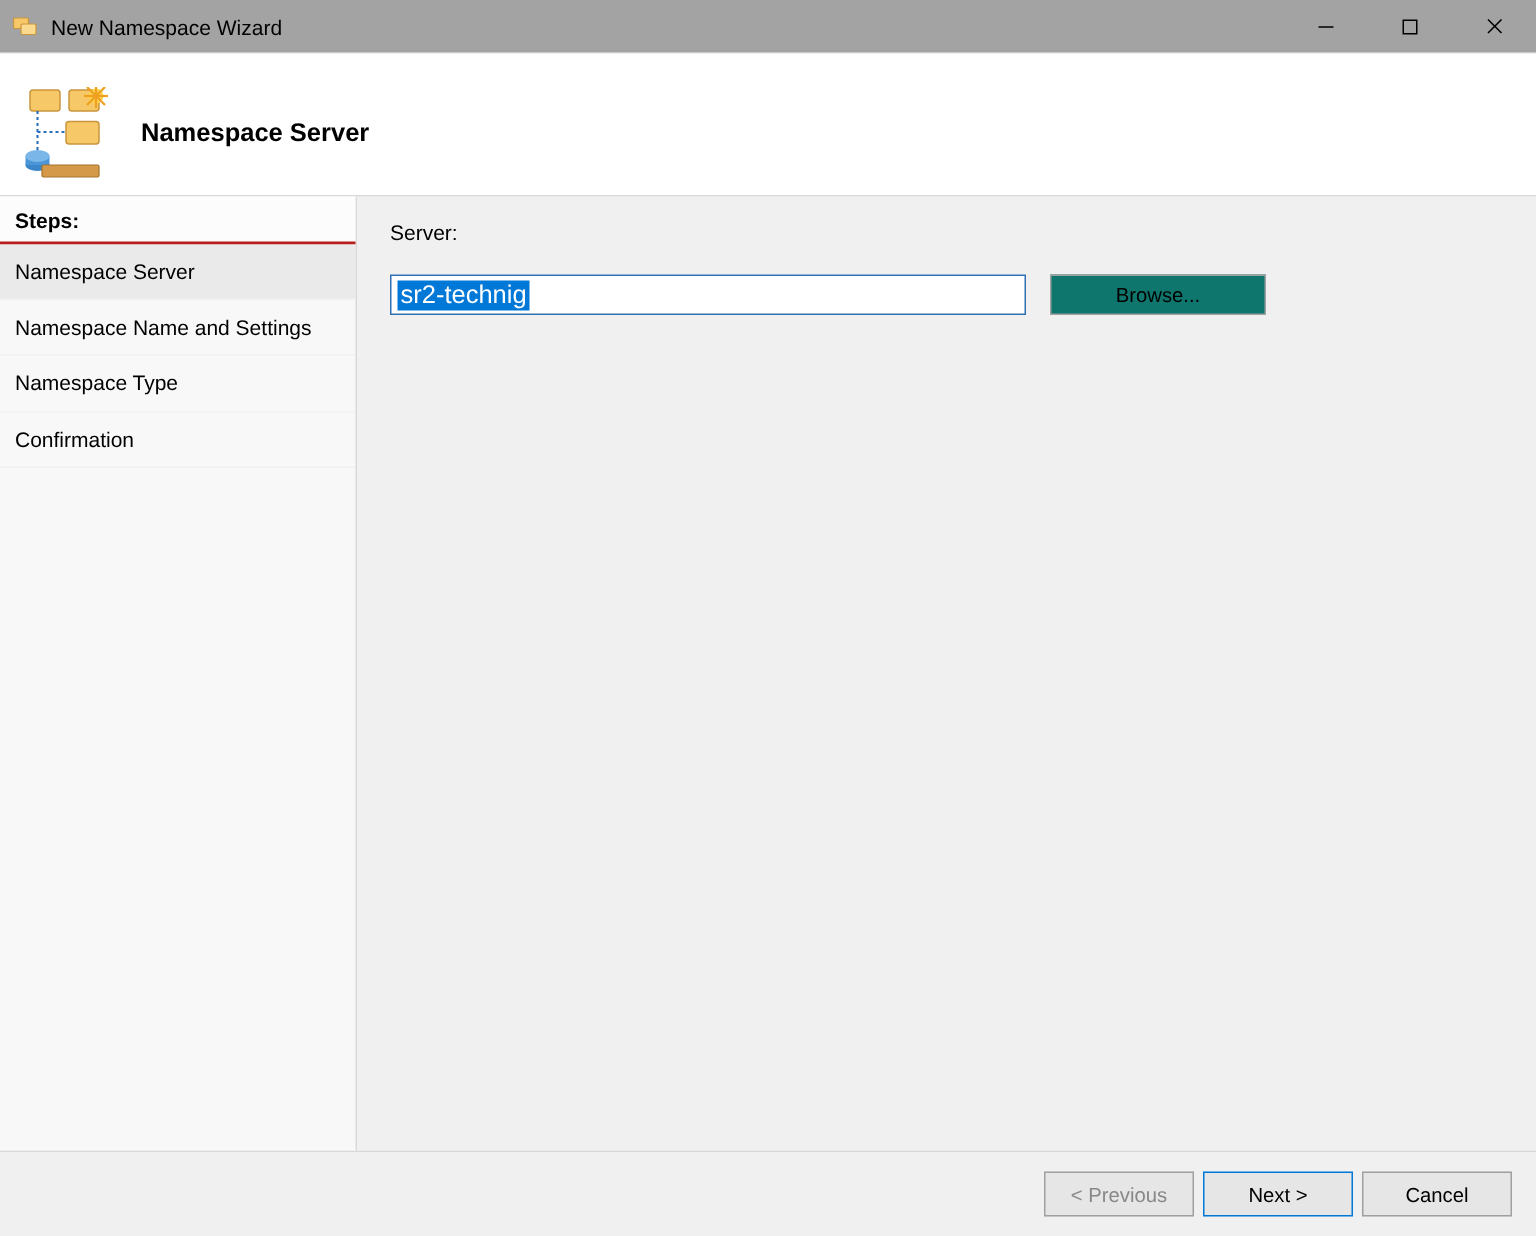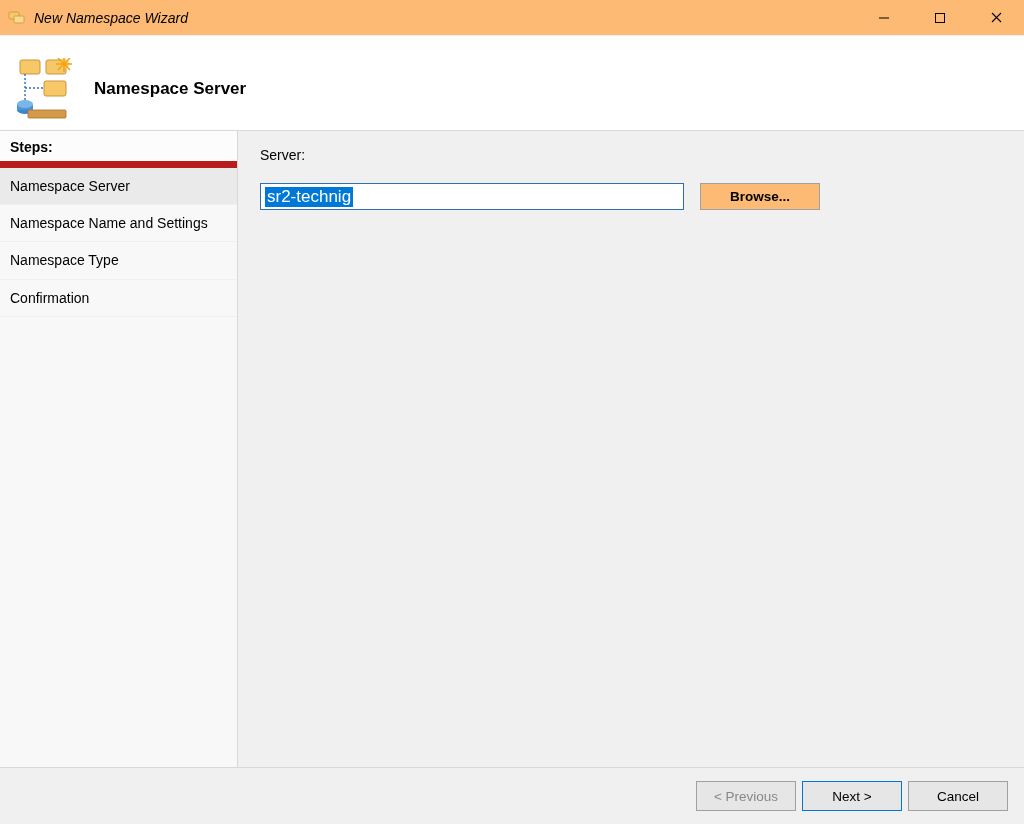--- a/index.html
+++ b/index.html
@@ -12,26 +12,25 @@
       font-size: 13px;
       background: #ffffff;
       width: 1024px;
       height: 824px;
       overflow: hidden;
       display: flex;
       flex-direction: column;
     }
     .titlebar {
       height: 36px;
-      background: #fdba74;
+      background: #a3a3a3;
       display: flex;
       align-items: center;
       padding-left: 8px;
       border-bottom: 1px solid #f0f0f0;
-      font-style: italic;
     }
     .titlebar-icon {
       width: 18px;
       height: 18px;
       margin-right: 8px;
     }
     .titlebar-text {
       flex: 1;
       font-size: 14px;
       color: #000;
@@ -80,21 +79,21 @@
       width: 238px;
       background: #f8f8f8;
       border-right: 1px solid #d8d8d8;
       display: flex;
       flex-direction: column;
     }
     .steps-header {
       font-weight: 700;
       padding: 8px 10px 6px 10px;
       font-size: 14px;
-      border-bottom: 7px solid #b91c1c;
+      border-bottom: 2px solid #b91c1c;
       background: #fcfcfc;
     }
     .step-item {
       padding: 9px 10px;
       font-size: 14px;
       color: #000;
       border-bottom: 1px solid #f0f0f0;
       cursor: default;
       line-height: 1.3;
     }
@@ -135,28 +134,27 @@
       align-items: center;
     }
     .server-value {
       background: #0078d7;
       color: #ffffff;
       padding: 1px 2px;
       line-height: 18px;
       font-size: 17px;
     }
     .browse-btn {
-      width: 120px;
+      width: 144px;
       height: 27px;
       border: 1px solid #a0a0a0;
-      background: #fdba74;
+      background: #0f766e;
       font-family: inherit;
       font-size: 13.5px;
       cursor: pointer;
-      font-weight: bold;
     }
     .footer {
       height: 56px;
       display: flex;
       justify-content: flex-end;
       align-items: center;
       padding: 0 16px;
       gap: 6px;
       background: #f0f0f0;
     }

